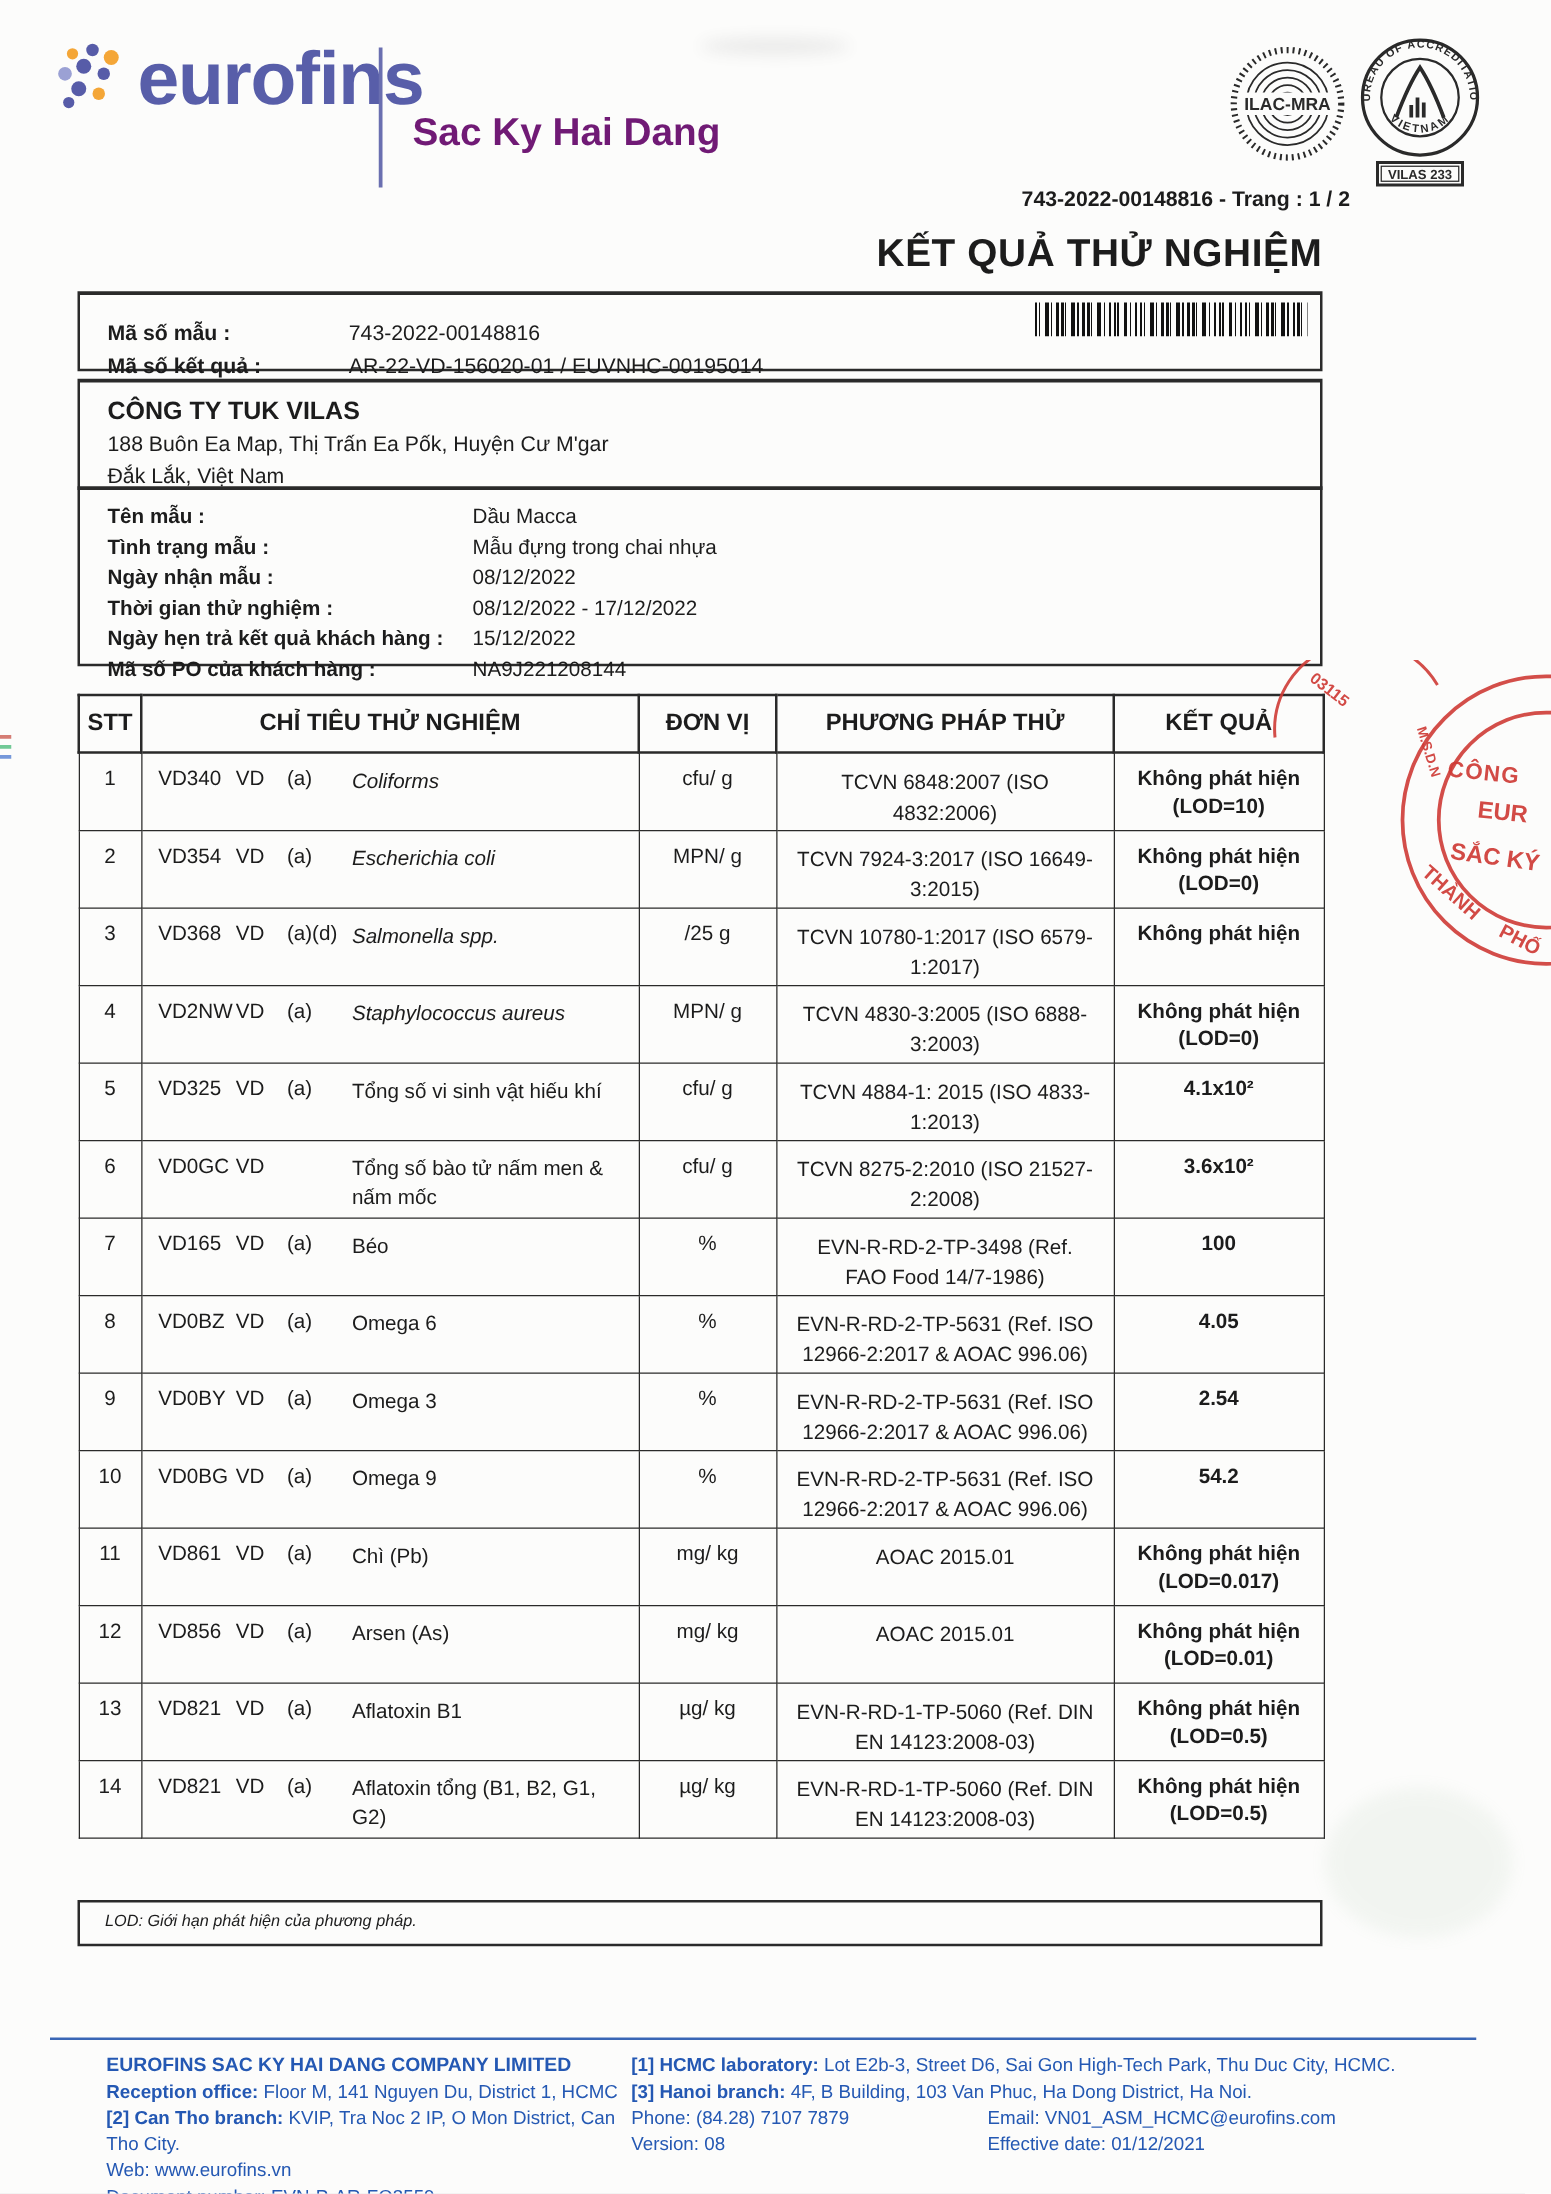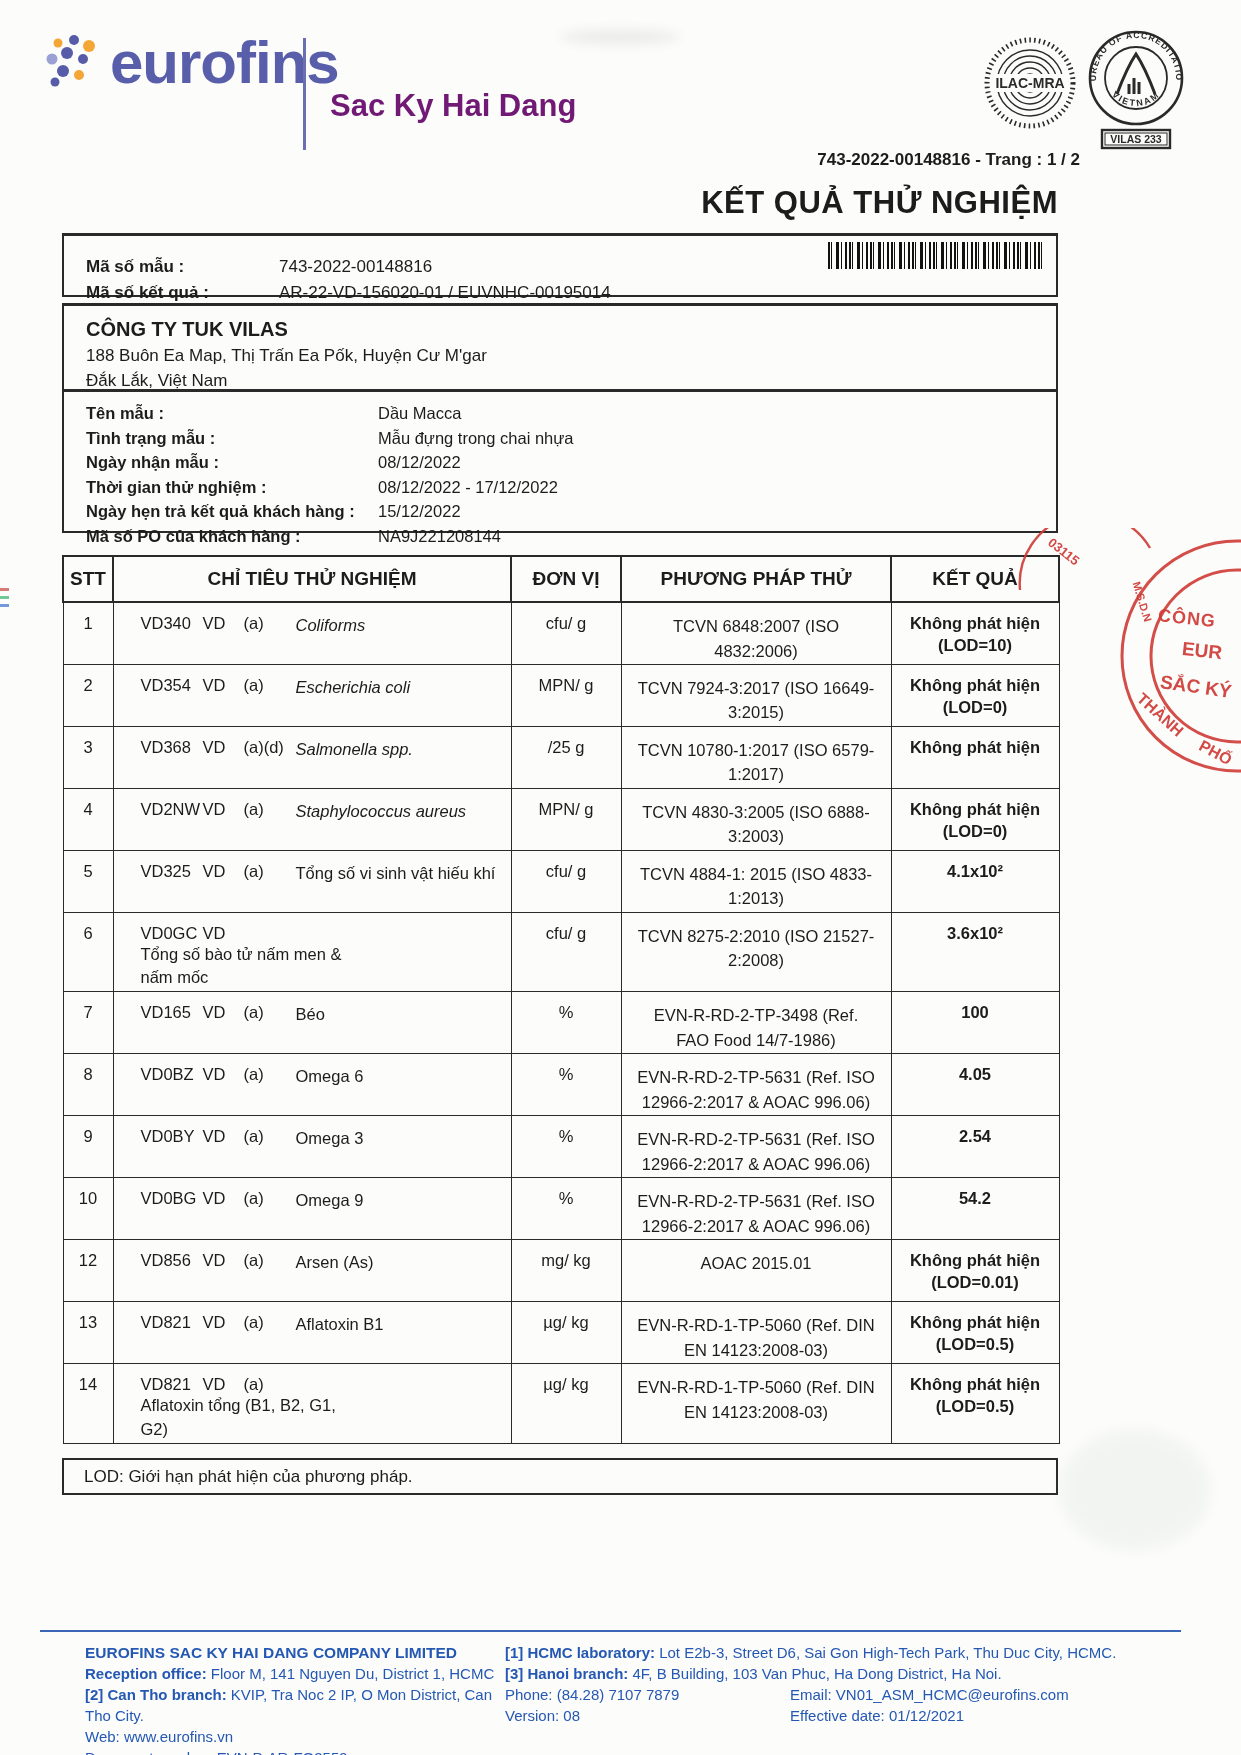--- a/index.html
+++ b/index.html
@@ -39,32 +39,32 @@
   .si-row .k{font-weight:bold;}
   
   .rt{position:absolute;left:62px;top:555px;width:996px;border-collapse:collapse;table-layout:fixed;}
   .rt th,.rt td{border:2px solid #2a2a2a;box-sizing:border-box;}
   .rt td{border-width:1.5px;}
   .rt th{height:46px;font-size:19px;font-weight:bold;text-align:center;border-bottom-width:2.5px;}
   .rt td{height:62px;vertical-align:top;padding-top:11px;font-size:16.5px;}
   .col-stt{width:50px;} .col-name{width:398px;} .col-unit{width:110px;}
   .col-method{width:270px;} .col-result{width:168px;}
   .c-stt{text-align:center;}
-  .c-name{padding-left:27px;}
+  .c-name{padding-left:13px;}
   .c-name .code{display:inline-block;width:62px;}
   .c-name .code2{display:inline-block;width:41px;}
   .c-name .note{display:inline-block;width:52px;}
   .c-name .tname{display:inline-block;vertical-align:top;max-width:215px;line-height:1.45;}
   .c-name .tname.it{font-style:italic;}
   .c-unit,.c-method,.c-result{text-align:center;}
   .c-method{padding:11px 14px 0 14px;line-height:1.5;}
   .c-result .res{font-weight:bold;}
   .c-result .lod{font-weight:bold;line-height:1.55;}
   
-  .lod-box{top:1458px;height:37px;border-width:2px;padding:7px 0 0 20px;font-size:17px;}
+  .lod-box{top:1520px;height:37px;border-width:2px;padding:7px 0 0 20px;font-size:13px;font-style:italic;}
   
   .stamp{position:absolute;left:1000px;top:528px;width:241px;height:250px;pointer-events:none;}
   .stamp svg{position:absolute;left:0;top:0;}
   .stamp .frag{position:absolute;color:#cf3b36;font-weight:bold;white-space:nowrap;opacity:.92;}
   .frag0{left:46px;top:16px;font-size:13px;transform:rotate(38deg);}
   .frag1{left:158px;top:80px;font-size:18px;transform:rotate(6deg);letter-spacing:1px;}
   .frag2{left:182px;top:112px;font-size:19px;transform:rotate(6deg);}
   .frag3{left:160px;top:148px;font-size:19px;transform:rotate(8deg);}
   .frag4{left:132px;top:178px;font-size:16px;transform:rotate(42deg);}
   .frag5{left:198px;top:216px;font-size:16px;transform:rotate(28deg);}
@@ -333,20 +333,32 @@
         <span class="code">VD0BG</span><span class="code2">VD</span><span class="note">(a)</span><span class="tname">Omega 9</span>
       </td>
       <td class="c-unit"><span>%</span></td>
       <td class="c-method"><span>EVN-R-RD-2-TP-5631 (Ref. ISO 12966-2:2017 &amp; AOAC 996.06)</span></td>
       <td class="c-result">
         <div class="res">54.2</div>
             <div class="lod"></div>
       </td>
     </tr>
 
+    <tr>
+      <td class="c-stt"><span>11</span></td>
+      <td class="c-name">
+        <span class="code">VD861</span><span class="code2">VD</span><span class="note">(a)</span><span class="tname">Chì (Pb)</span>
+      </td>
+      <td class="c-unit"><span>mg/ kg</span></td>
+      <td class="c-method"><span>AOAC 2015.01</span></td>
+      <td class="c-result">
+        <div class="res">Không phát hiện</div>
+            <div class="lod">(LOD=0.017)</div>
+      </td>
+    </tr>
 
     <tr>
       <td class="c-stt"><span>12</span></td>
       <td class="c-name">
         <span class="code">VD856</span><span class="code2">VD</span><span class="note">(a)</span><span class="tname">Arsen (As)</span>
       </td>
       <td class="c-unit"><span>mg/ kg</span></td>
       <td class="c-method"><span>AOAC 2015.01</span></td>
       <td class="c-result">
         <div class="res">Không phát hiện</div>

